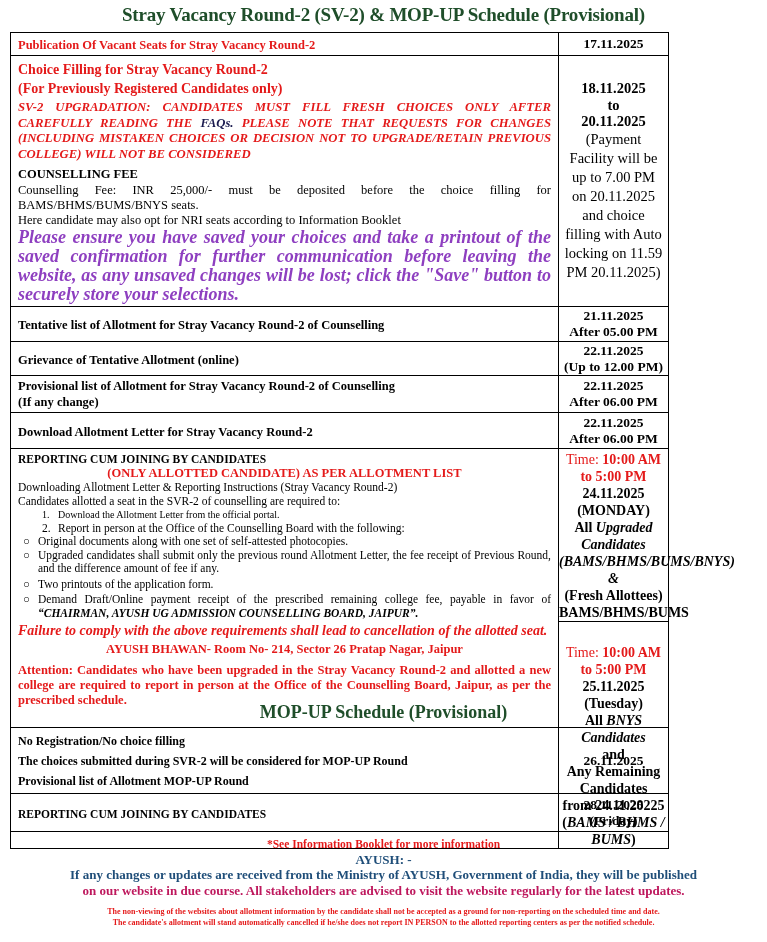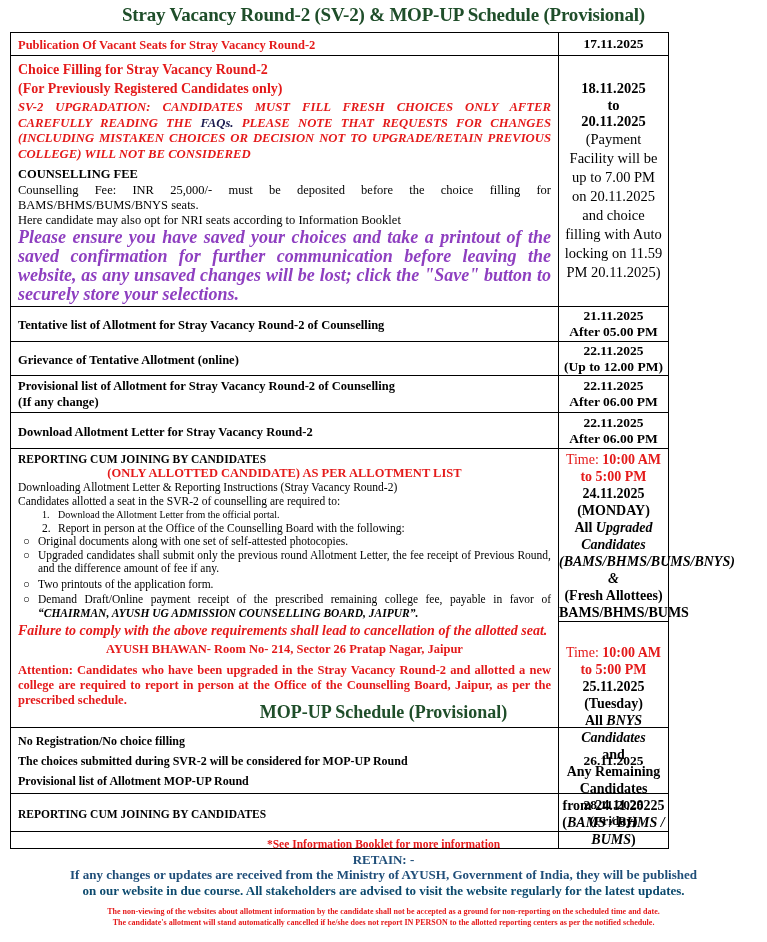--- a/index.html
+++ b/index.html
@@ -172,17 +172,17 @@
       <span class="b" style="font-size:11.5px;">REPORTING CUM JOINING BY CANDIDATES</span>
     </td>
     <td class="right">
       <span>28.11.2025 (Friday)</span>
     </td>
   </tr>
 </tbody>
   </table>
 
 <div class="footer red b" style="top:838px; font-size:11.5px;">*See Information Booklet for more information</div>
-<div class="footer b" style="top:852px; font-size:13px; color:#1f4e79;">RETAIN: -</div>
+<div class="footer b" style="top:852px; font-size:13px; color:#1f4e79;">AYUSH: -</div>
 <div class="footer b" style="top:867px; font-size:13px; color:#1f4e79; line-height:16px;">If any changes or updates are received from the Ministry of AYUSH, Government of India, they will be published</div>
-<div class="footer b" style="top:883px; font-size:13px; color:#0c4a6e; line-height:16px;">on our website in due course. All stakeholders are advised to visit the website regularly for the latest updates.</div>
+<div class="footer b" style="top:883px; font-size:13px; color:#be185d; line-height:16px;">on our website in due course. All stakeholders are advised to visit the website regularly for the latest updates.</div>
 <div class="footer red b" style="top:906px; font-size:8px; line-height:11px;">The non-viewing of the websites about allotment information by the candidate shall not be accepted as a ground for non-reporting on the scheduled time and date.</div>
 <div class="footer red b" style="top:917px; font-size:8px; line-height:11px;">The candidate's allotment will stand automatically cancelled if he/she does not report IN PERSON to the allotted reporting centers as per the notified schedule.</div>
 
 </body></html>

